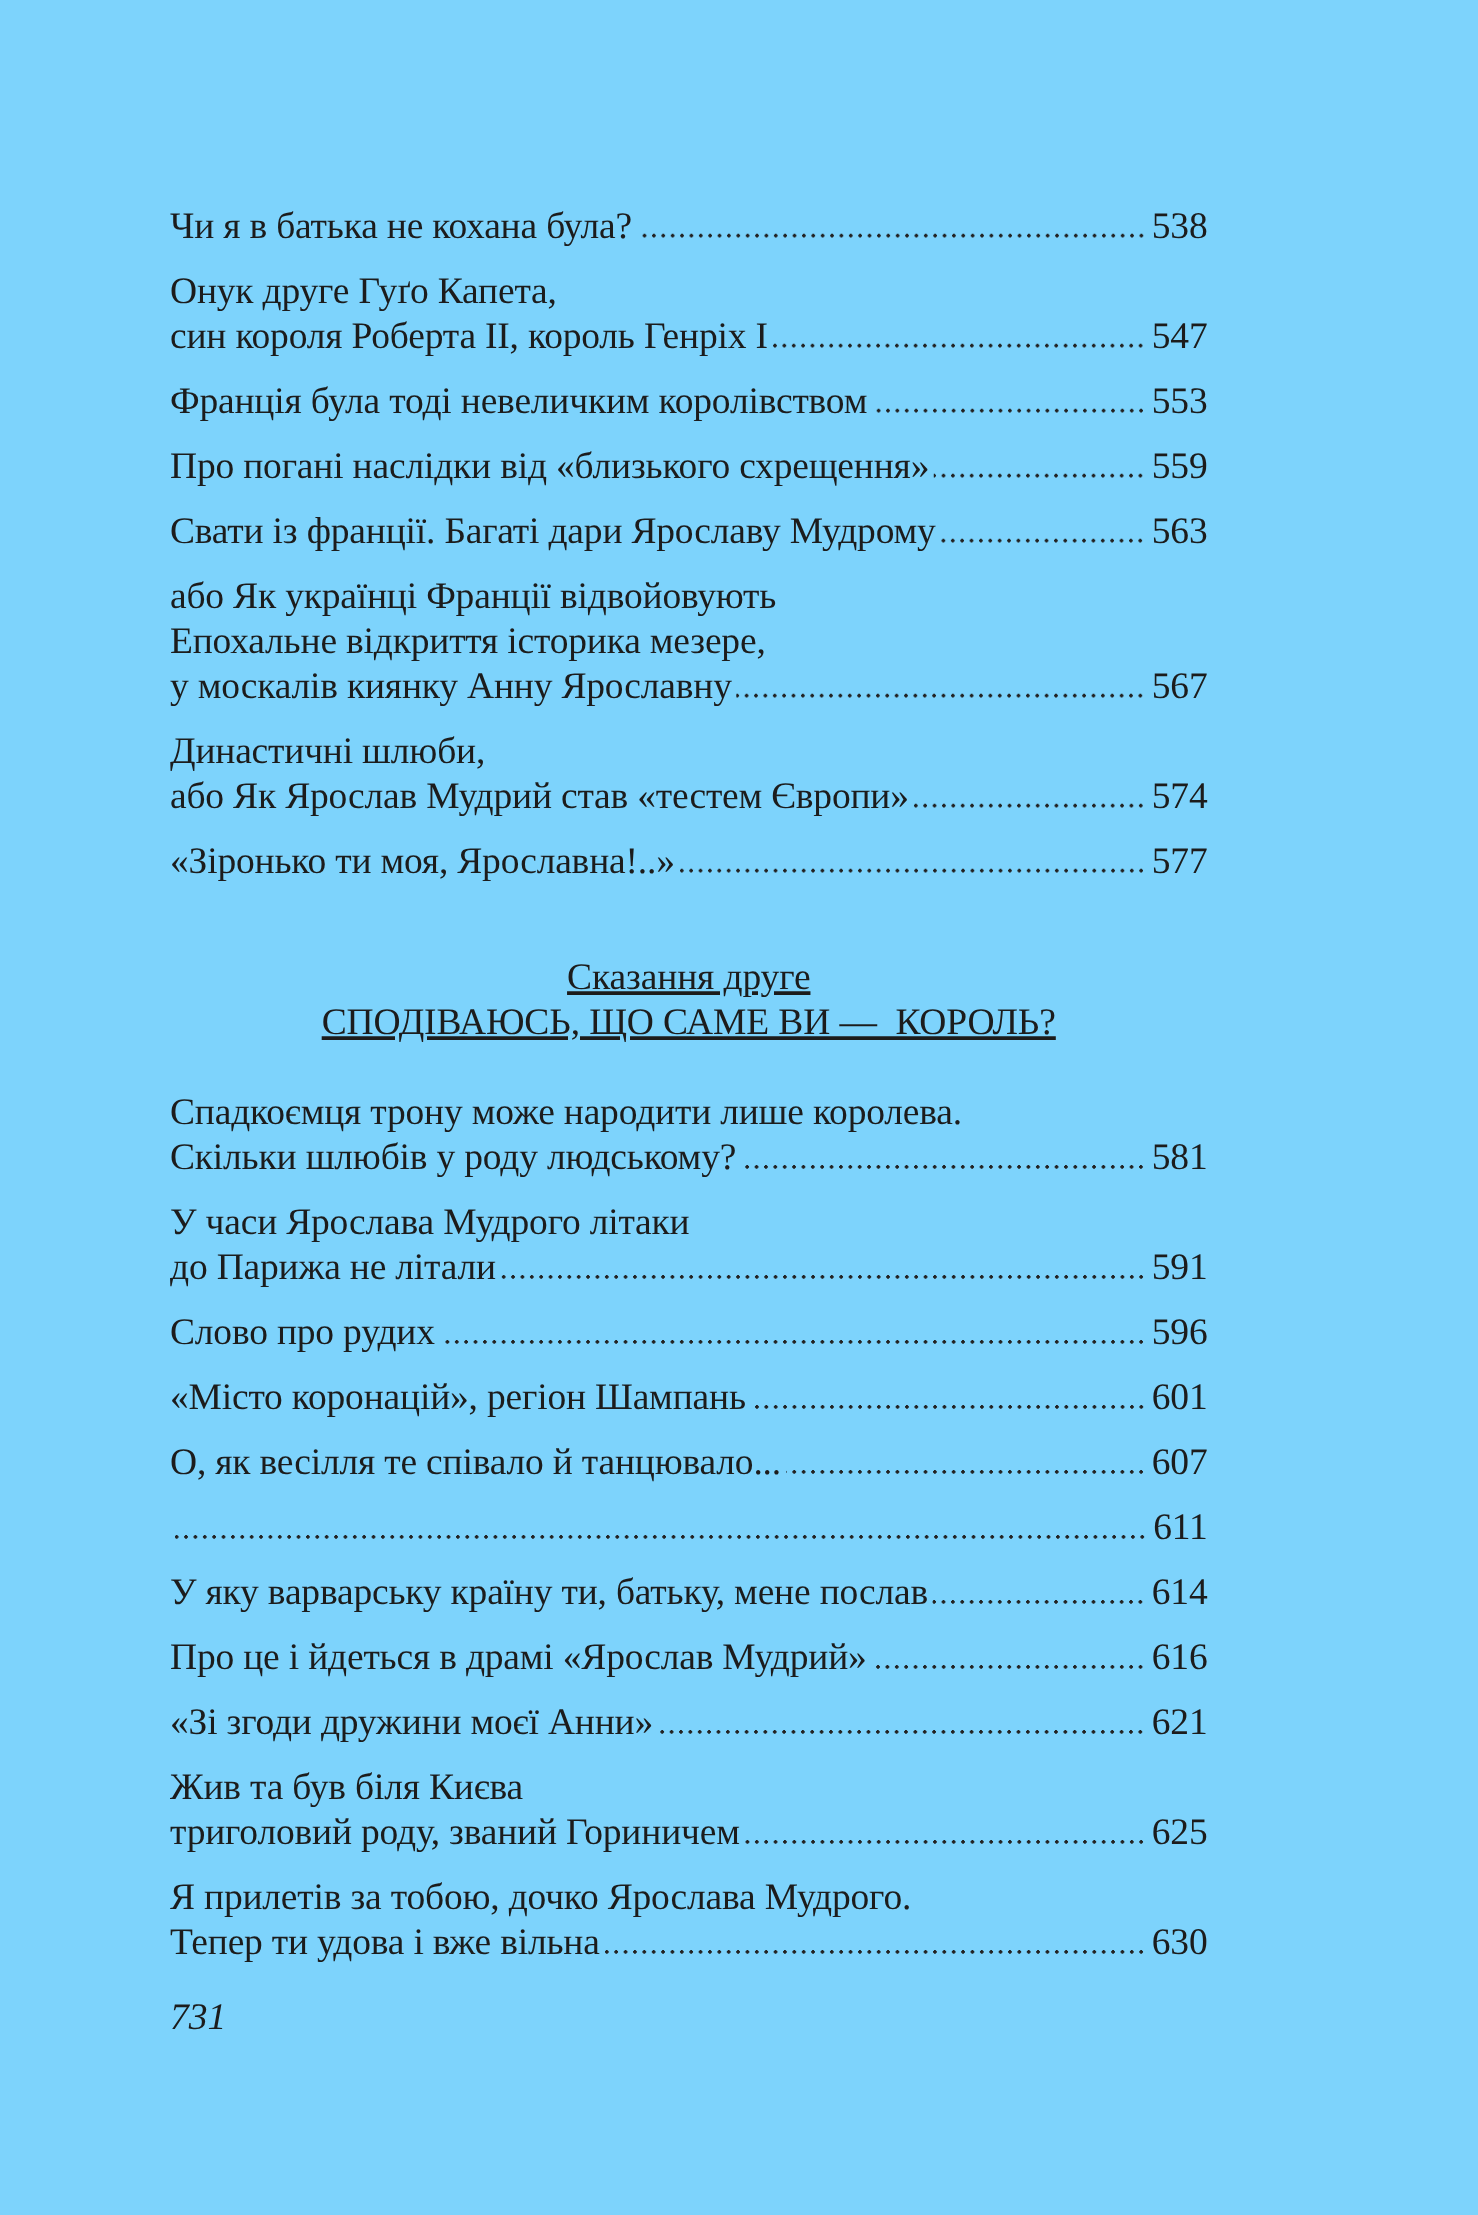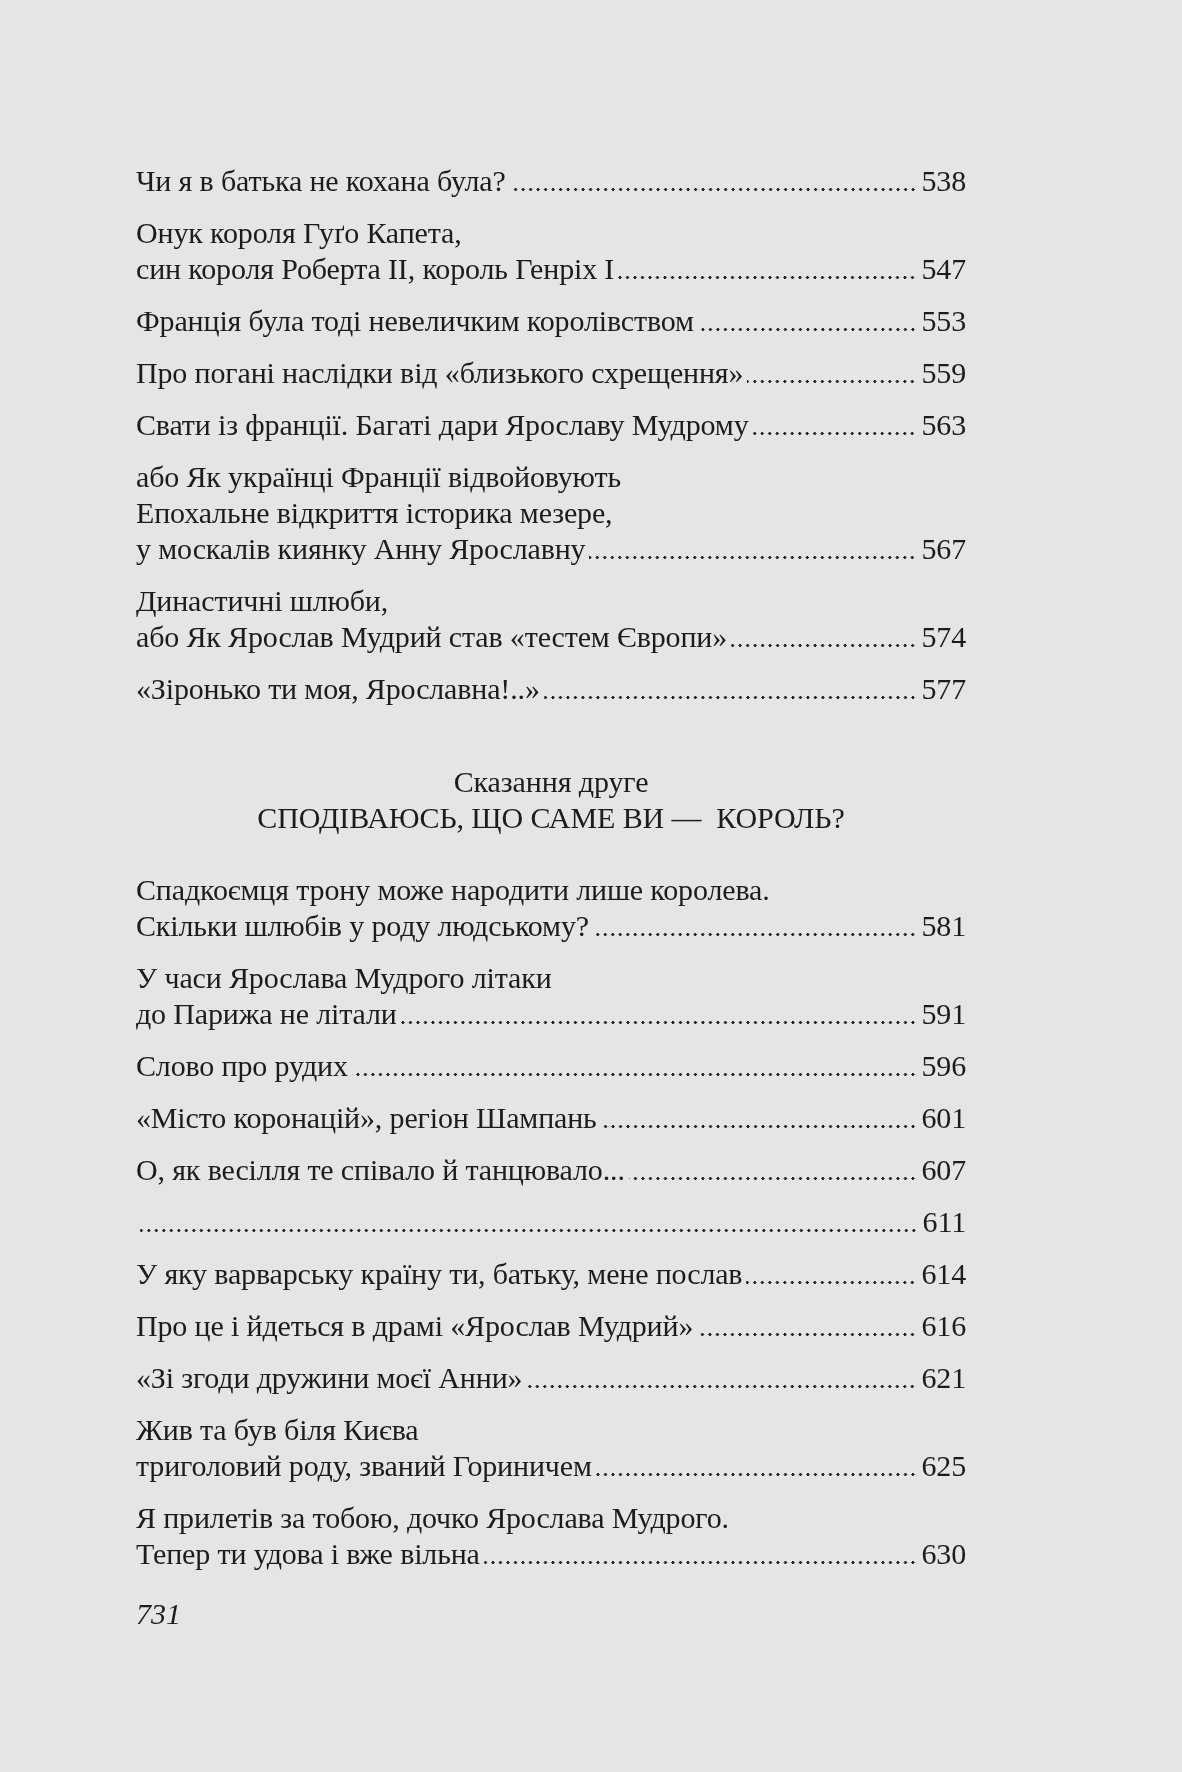--- a/index.html
+++ b/index.html
@@ -5,21 +5,21 @@
   html, body { margin: 0; padding: 0; }
   body {
     width: 1182px; height: 1772px;
     background: #ffffff;
     font-family: "Liberation Serif", "DejaVu Serif", serif;
     color: #1c1c1c;
   }
   .sheet {
     position: relative;
     width: 1182px; height: 1772px;
-    background: #e5e5e5;
+    background: #7dd3fc;
     overflow: hidden;
   }
   .toc-column {
     position: absolute;
     left: 136px; top: 163px;
     width: 830px;
   }
   .entry { margin: 0 0 16px 0; }
   .line {
     margin: 0;
@@ -36,20 +36,21 @@
     margin: 0 5px 0 4px;
     background-image: radial-gradient(circle, #222222 1.35px, rgba(0,0,0,0) 1.6px);
     background-size: 7.5px 3px;
     background-repeat: repeat-x;
     background-position: right bottom;
   }
   .pg { white-space: nowrap; }
   .section-head {
     text-align: center;
     margin: 57px 0 36px 0;
+    text-decoration: underline;
   }
   .section-head .line { letter-spacing: -0.1px; }
   .folio {
     margin: 24px 0 0 0;
     text-align: left;
     font-style: italic;
     font-size: 30px;
     line-height: 36px;
   }
 </style>
@@ -61,21 +62,21 @@
 
     <div class="entry">
       <p class="line row">
         <span class="t">Чи я в батька не кохана була?</span>
         <span class="leader"></span>
         <span class="pg">538</span>
       </p>
     </div>
 
     <div class="entry">
-      <p class="line">Онук короля Гуґо Капета,</p>
+      <p class="line">Онук друге Гуґо Капета,</p>
       <p class="line row">
         <span class="t">син короля Роберта II, король Генріх I</span>
         <span class="leader"></span>
         <span class="pg">547</span>
       </p>
     </div>
 
     <div class="entry">
       <p class="line row">
         <span class="t">Франція була тоді невеличким королівством</span>

